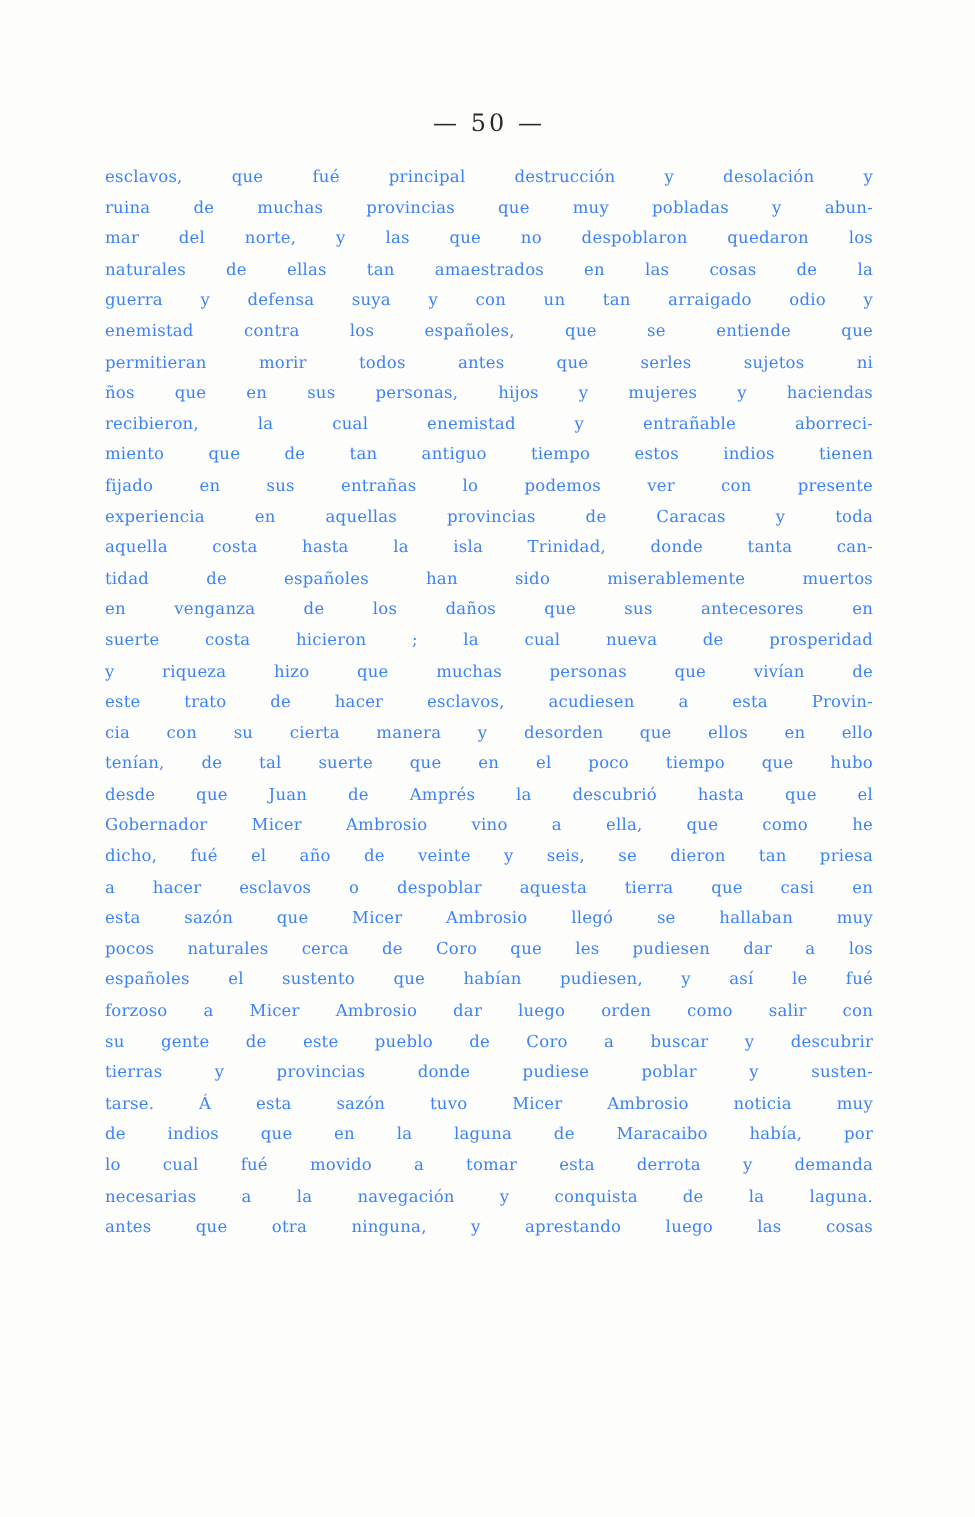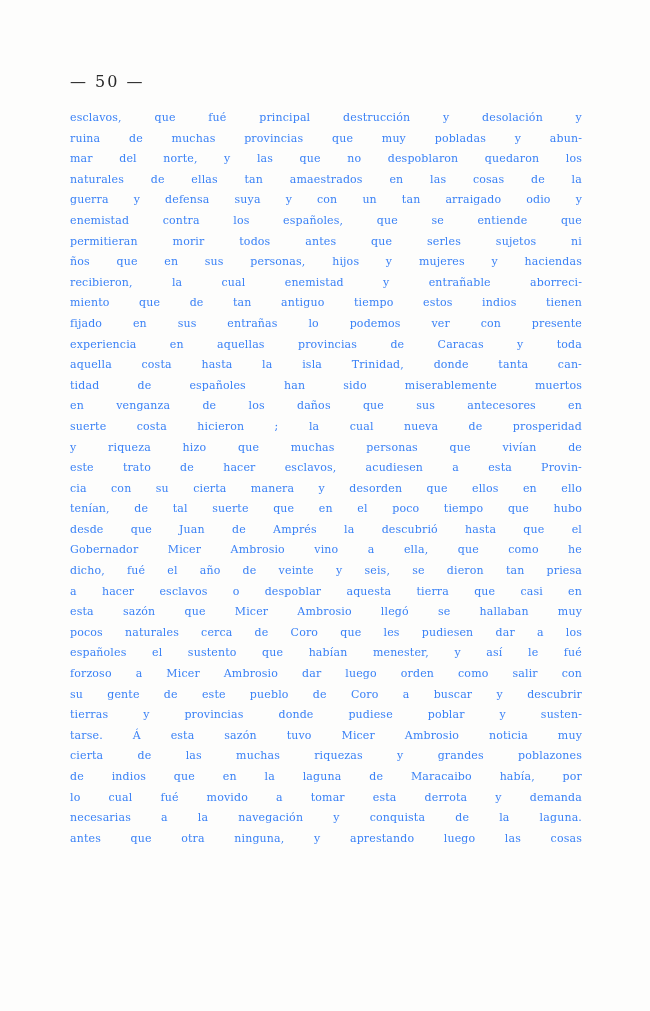--- a/index.html
+++ b/index.html
@@ -14,21 +14,21 @@
     background: #fdfdfc;
     overflow: hidden;
     font-family: "DejaVu Serif", "Liberation Serif", serif;
     color: #1f1f1f;
   }
   .page-number {
     position: absolute;
     top: 72px;
     left: 70px;
     width: 512px;
-    text-align: left;
+    text-align: center;
     font-size: 16px;
     letter-spacing: 2px;
     color: #2a2a2a;
   }
   .text-block {
     position: absolute;
     top: 108px;
     left: 70px;
     width: 512px;
   }
@@ -68,24 +68,23 @@
       <div class="line">y riqueza hizo que muchas personas que vivían de</div>
       <div class="line">este trato de hacer esclavos, acudiesen a esta Provin-</div>
       <div class="line">cia con su cierta manera y desorden que ellos en ello</div>
       <div class="line">tenían, de tal suerte que en el poco tiempo que hubo</div>
       <div class="line">desde que Juan de Amprés la descubrió hasta que el</div>
       <div class="line">Gobernador Micer Ambrosio vino a ella, que como he</div>
       <div class="line">dicho, fué el año de veinte y seis, se dieron tan priesa</div>
       <div class="line">a hacer esclavos o despoblar aquesta tierra que casi en</div>
       <div class="line">esta sazón que Micer Ambrosio llegó se hallaban muy</div>
       <div class="line">pocos naturales cerca de Coro que les pudiesen dar a los</div>
-      <div class="line">españoles el sustento que habían menester, y así le fué</div>
+      <div class="line">españoles el sustento que habían pudiesen, y así le fué</div>
       <div class="line">forzoso a Micer Ambrosio dar luego orden como salir con</div>
       <div class="line">su gente de este pueblo de Coro a buscar y descubrir</div>
       <div class="line">tierras y provincias donde pudiese poblar y susten-</div>
       <div class="line">tarse. Á esta sazón tuvo Micer Ambrosio noticia muy</div>
-      <div class="line">cierta de las muchas riquezas y grandes poblazones</div>
       <div class="line">de indios que en la laguna de Maracaibo había, por</div>
       <div class="line">lo cual fué movido a tomar esta derrota y demanda</div>
       <div class="line">necesarias a la navegación y conquista de la laguna.</div>
       <div class="line">antes que otra ninguna, y aprestando luego las cosas</div>
     </div>
 </div>
 
 </body></html>

